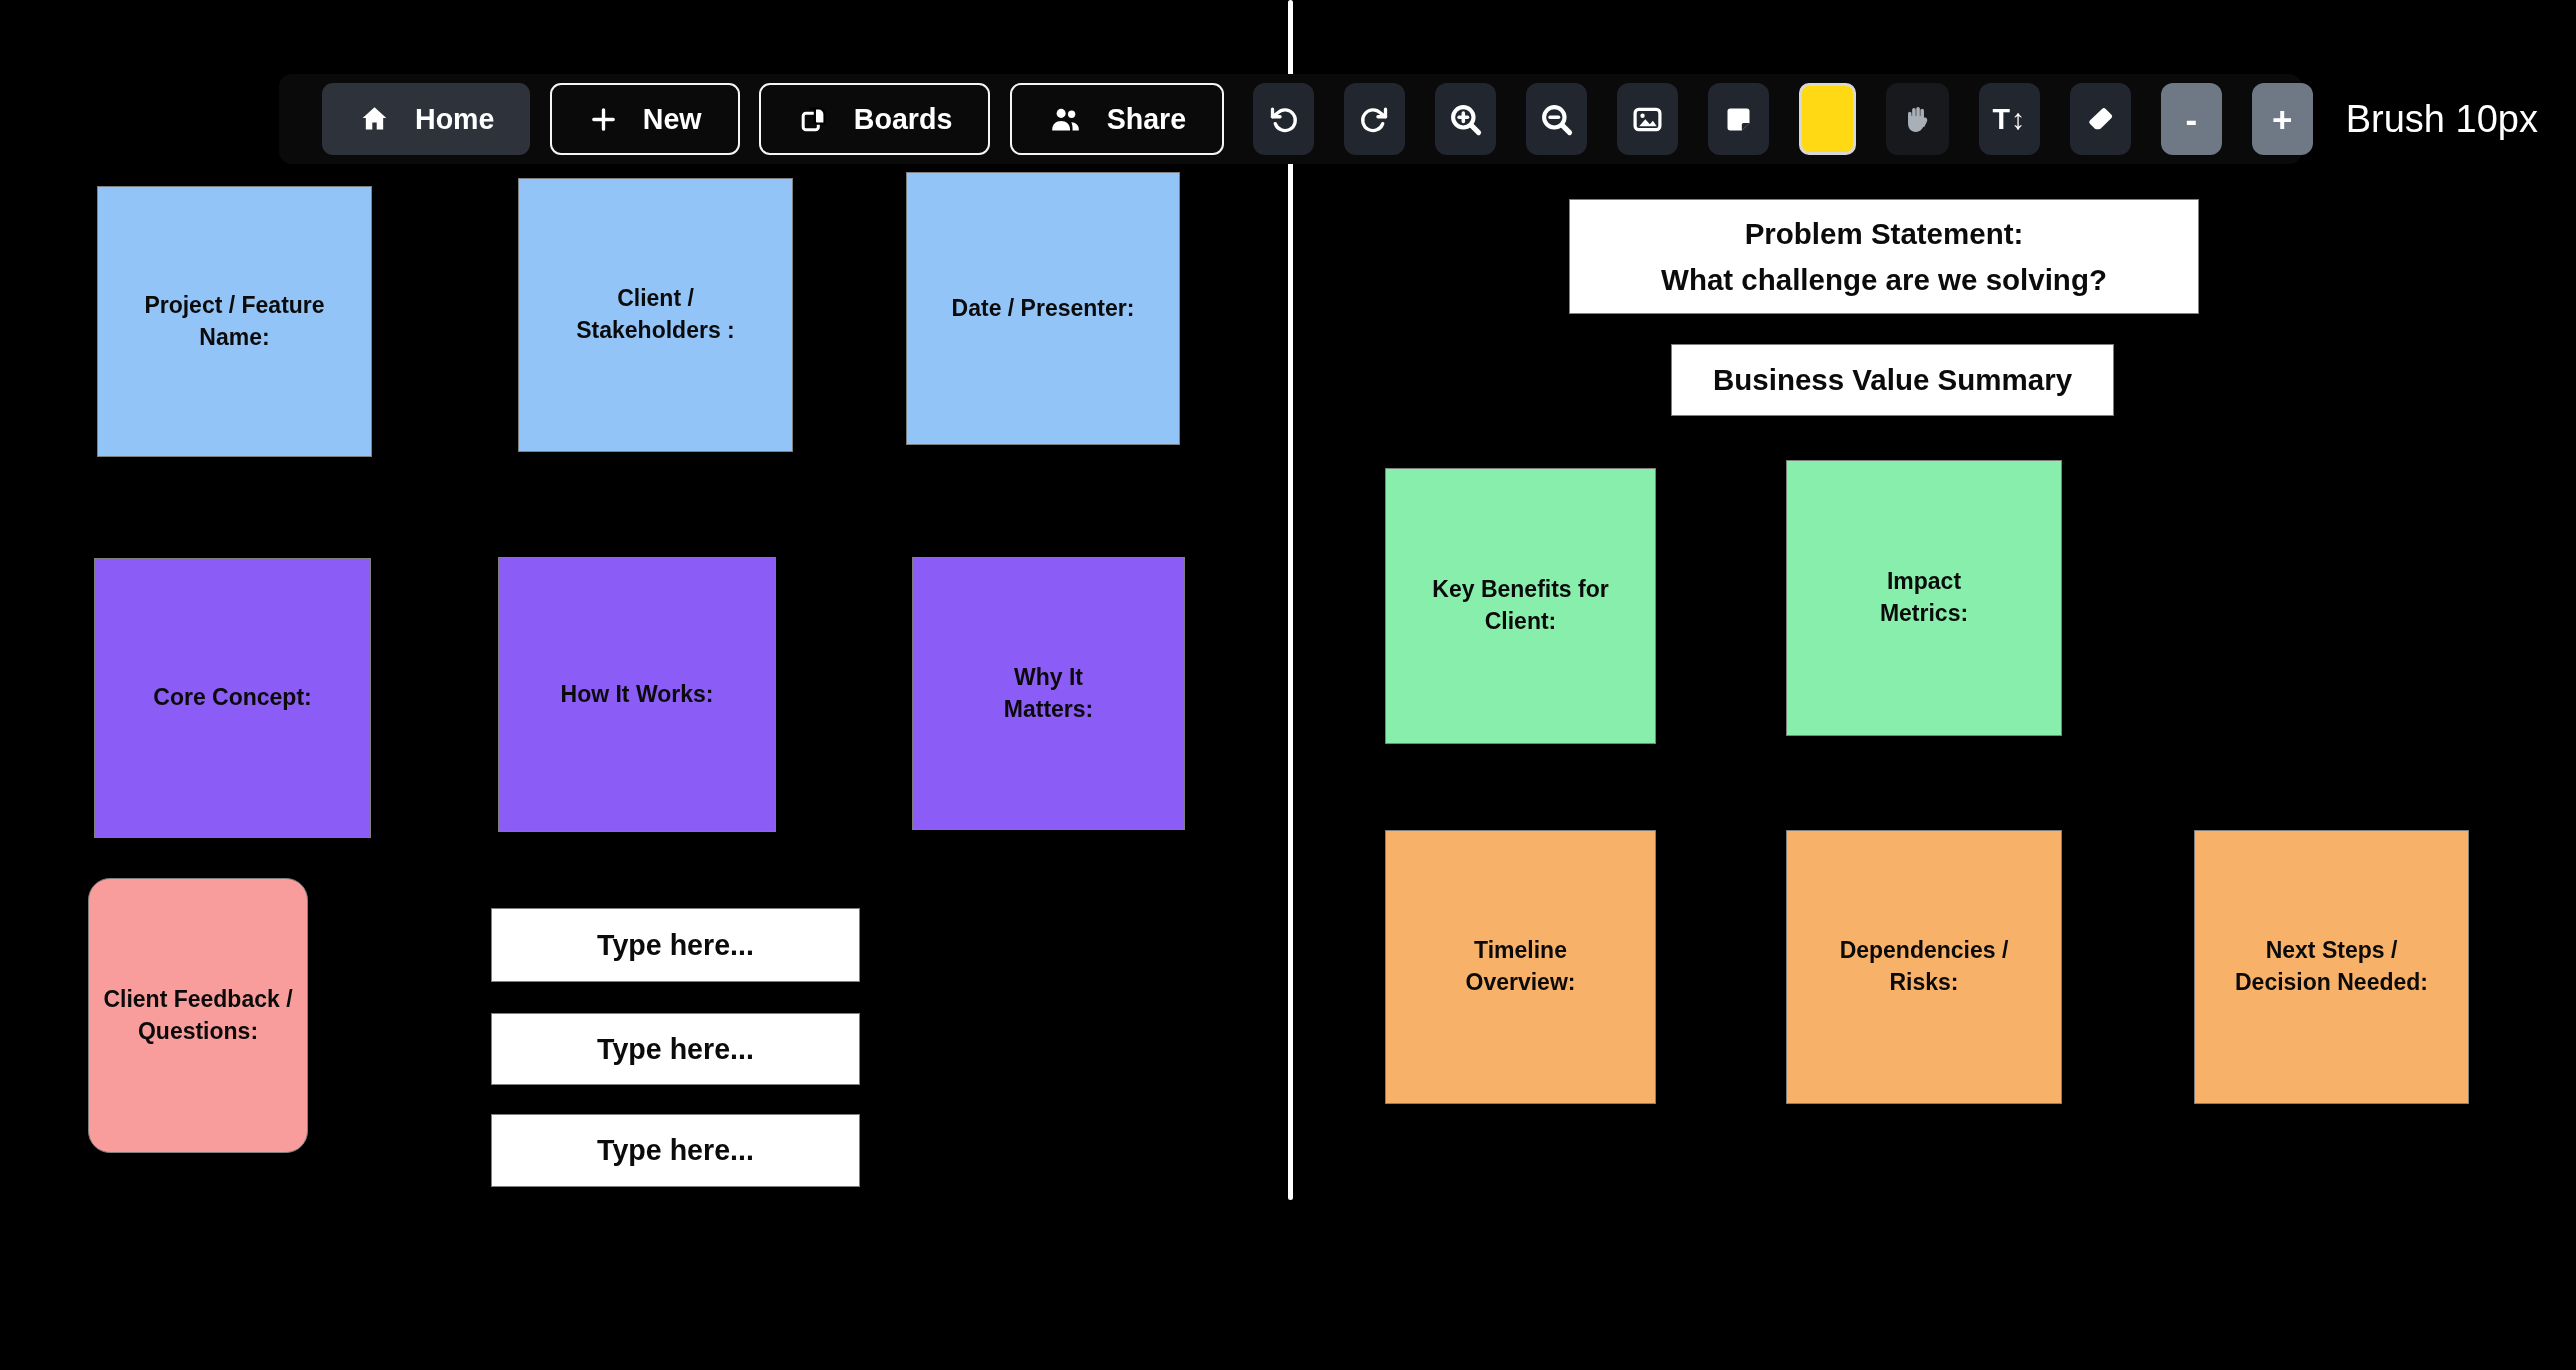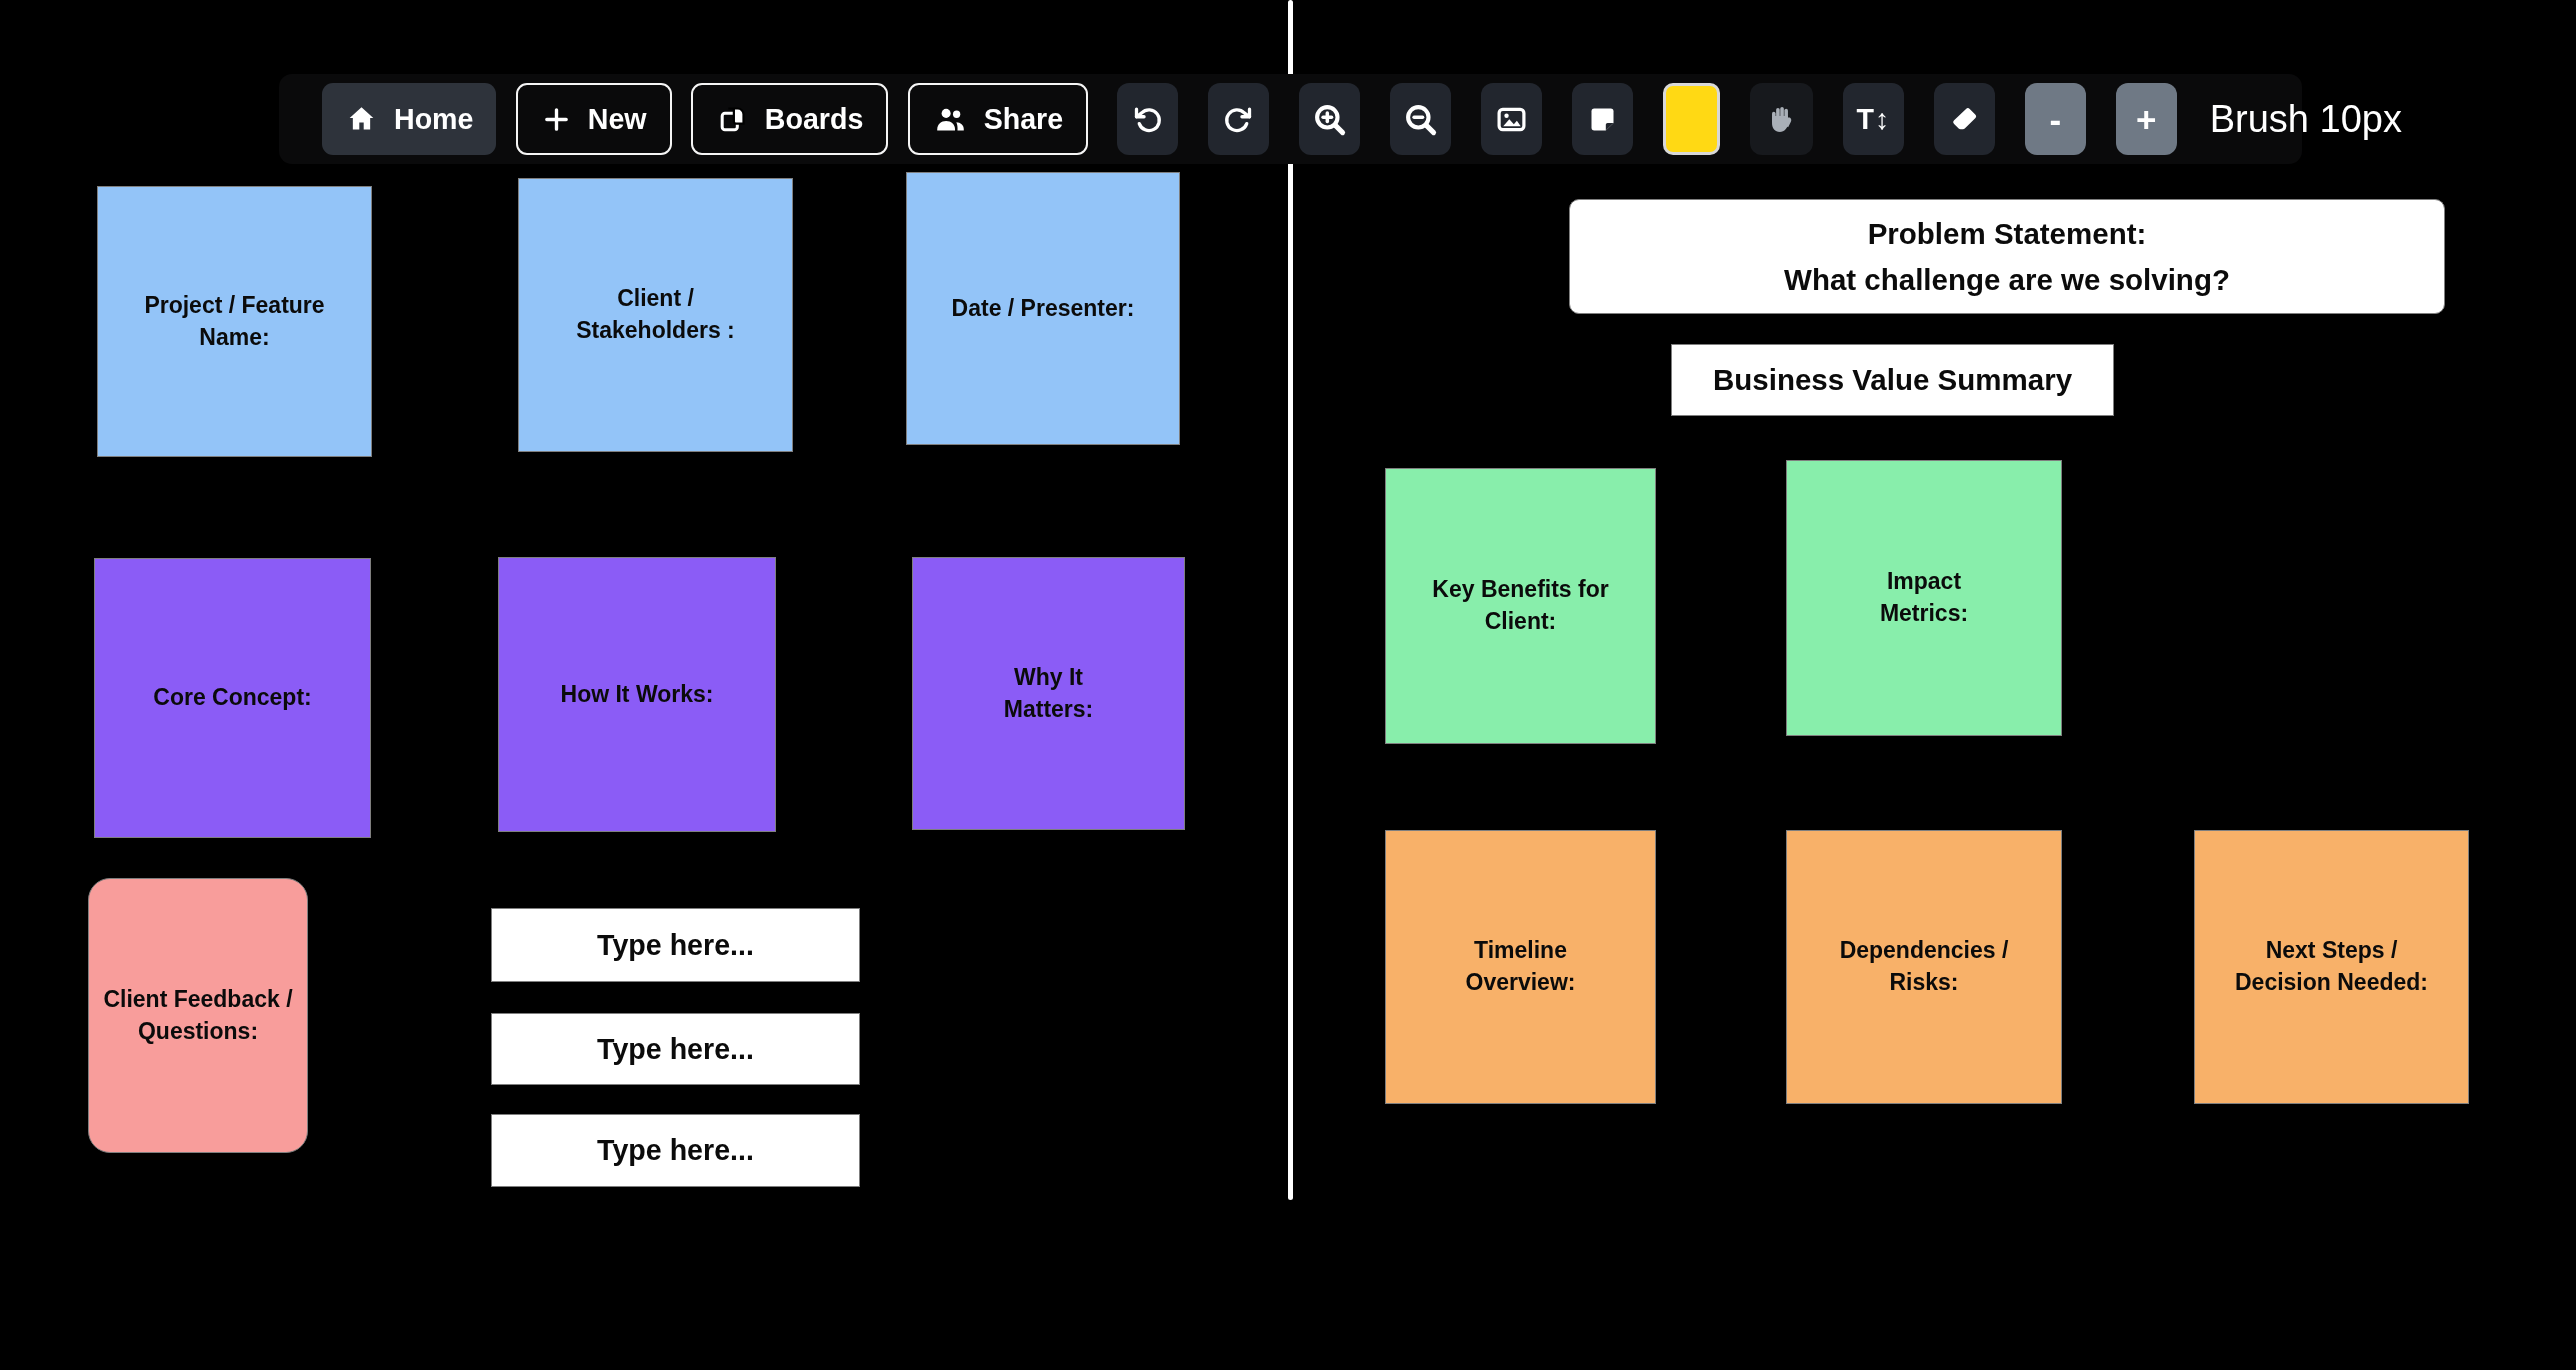--- a/index.html
+++ b/index.html
@@ -6,22 +6,22 @@
   #stage{position:relative;width:2576px;height:1371px;background:#000;overflow:hidden;
          font-family:"Liberation Sans","DejaVu Sans",sans-serif;}
 
   
   .divider{position:absolute;left:1288px;top:0;width:4.6px;height:1200px;background:#fff;border-radius:2.8px;z-index:1;}
 
   
   .toolbar{position:absolute;left:279px;top:74px;width:2023px;height:90px;background:#0a0a0b;
            border-radius:13px;display:flex;align-items:center;padding:0 0 0 43px;box-sizing:border-box;z-index:5;}
   .tb-group{display:flex;align-items:center;gap:19.3px;}
-  .btn-labeled{height:72px;border-radius:11px;display:flex;align-items:center;gap:16px;
-               padding:0 23px;color:#fff;font-size:28.6px;font-weight:600;box-sizing:border-box;cursor:pointer;}
+  .btn-labeled{height:72px;border-radius:11px;display:flex;align-items:center;gap:24px;
+               padding:0 36px;color:#fff;font-size:28.6px;font-weight:600;box-sizing:border-box;cursor:pointer;}
   .btn-filled{background:#2e333b;}
   .btn-outline{background:transparent;border:2.8px solid #f5f5f5;}
   .tb-icons{display:flex;align-items:center;gap:30px;margin-left:28.6px;}
   .ibtn{width:61px;height:72px;border-radius:12px;background:#22262e;display:flex;align-items:center;
         justify-content:center;cursor:pointer;box-sizing:border-box;}
   .ibtn-hand{background:#17191d;width:63px;}
   .ibtn-gray{background:#6f7985;}
   .swatch{width:57px;height:72px;border-radius:10px;border:3.7px solid #d8d8d8;box-sizing:border-box;background:#ffd914;cursor:pointer;}
   .gray-glyph{color:#fff;font-size:35px;font-weight:700;line-height:1;}
   .ticon{color:#fff;font-size:28.6px;font-weight:700;letter-spacing:0.9px;}
@@ -62,21 +62,21 @@
   .anywhere span{overflow-wrap:anywhere;}
 
   
   .textbox{position:absolute;background:#fff;border:1.8px solid #7f7f7f;box-sizing:border-box;display:flex;
            align-items:center;justify-content:center;text-align:center;color:#0b0b0b;font-weight:700;
            font-size:28.6px;cursor:text;z-index:2;}
   .tb1{left:491px;top:908px;width:369px;height:74px;}
   .tb2{left:491px;top:1013px;width:369px;height:72px;}
   .tb3{left:491px;top:1114px;width:369px;height:73px;}
 
-  .problem{left:1569px;top:199px;width:876px;height:115px;flex-direction:column;font-size:29.5px;line-height:1.55;cursor:pointer;border-radius:10px;}
+  .problem{left:1569px;top:199px;width:630px;height:115px;flex-direction:column;font-size:29.5px;line-height:1.55;cursor:pointer;}
   .bvs{left:1671px;top:344px;width:443px;height:72px;font-size:29.5px;cursor:pointer;}
 
   svg{display:block;}
 </style>
 </head>
 <body>
 
 <div id="stage">
 
   <div class="divider"></div>

